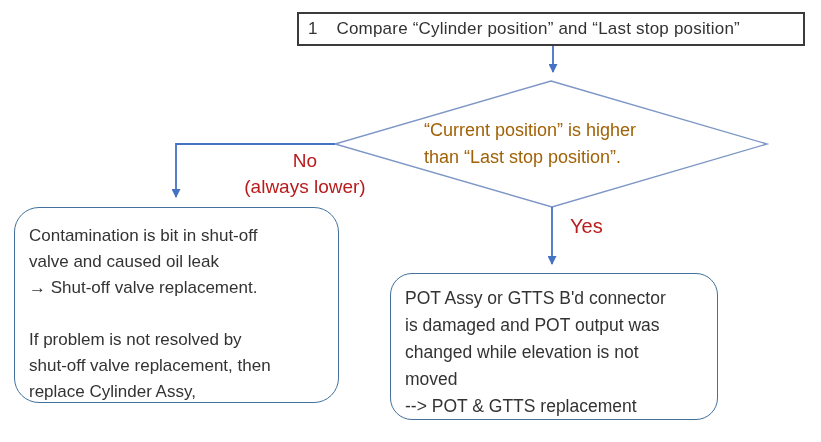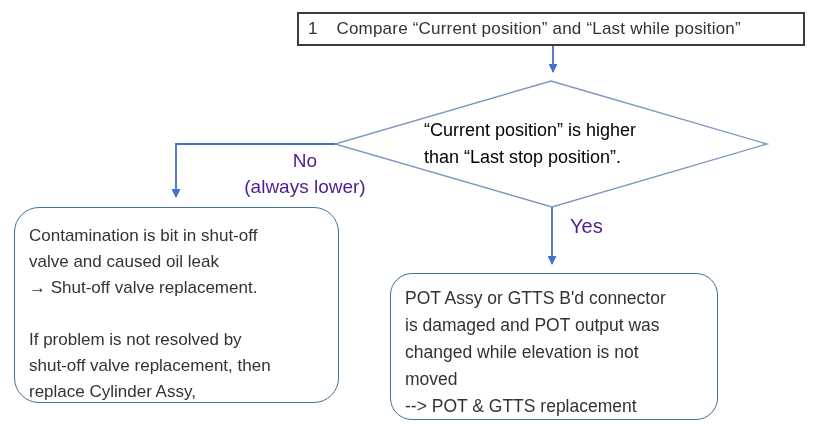--- a/index.html
+++ b/index.html
@@ -23,27 +23,27 @@
     font-size:17px;
   }
   .process-box .step-num{margin-left:9px;}
   .process-box .step-label{margin-left:19px;letter-spacing:0.2px;}
 
   .decision-text{
     position:absolute;
     left:424px;top:117px;
     font-size:18px;line-height:27px;
     white-space:pre-line;
-    color:#000000;
+    color:#a16207;
   }
 
   .edge-label{
     position:absolute;
     font-size:19px;line-height:26px;
-    color:#4c1d95;
+    color:#b91c1c;
     white-space:pre-line;
   }
   .label-no{left:230px;top:148px;width:150px;text-align:center;}
   .label-yes{left:570px;top:213px;font-size:20px;text-align:right;}
 
   .result-box{
     position:absolute;
     box-sizing:border-box;
     border:1.5px solid var(--box-border,#41719C);
     background:transparent;
@@ -74,21 +74,21 @@
 
     <path d="M553,46 L553,72" fill="none" stroke="var(--arrow,#4472C4)" stroke-width="1.8" marker-end="url(#ah)"></path>
 
     <path d="M335,144 L176,144 L176,197" fill="none" stroke="var(--arrow,#4472C4)" stroke-width="1.8" marker-end="url(#ah)"></path>
 
     <path d="M552,207 L552,264" fill="none" stroke="var(--arrow,#4472C4)" stroke-width="1.8" marker-end="url(#ah)"></path>
   </svg>
 
   <div class="process-box">
     <span class="step-num">1</span>
-    <span class="step-label">Compare “Current position” and “Last while position”</span>
+    <span class="step-label">Compare “Cylinder position” and “Last stop position”</span>
   </div>
 
   <div class="decision-text">“Current position” is higher
 than “Last stop position”.</div>
 
   <div class="edge-label label-no">No
 (always lower)</div>
   <div class="edge-label label-yes">Yes</div>
 
   <div class="result-box box-right">

